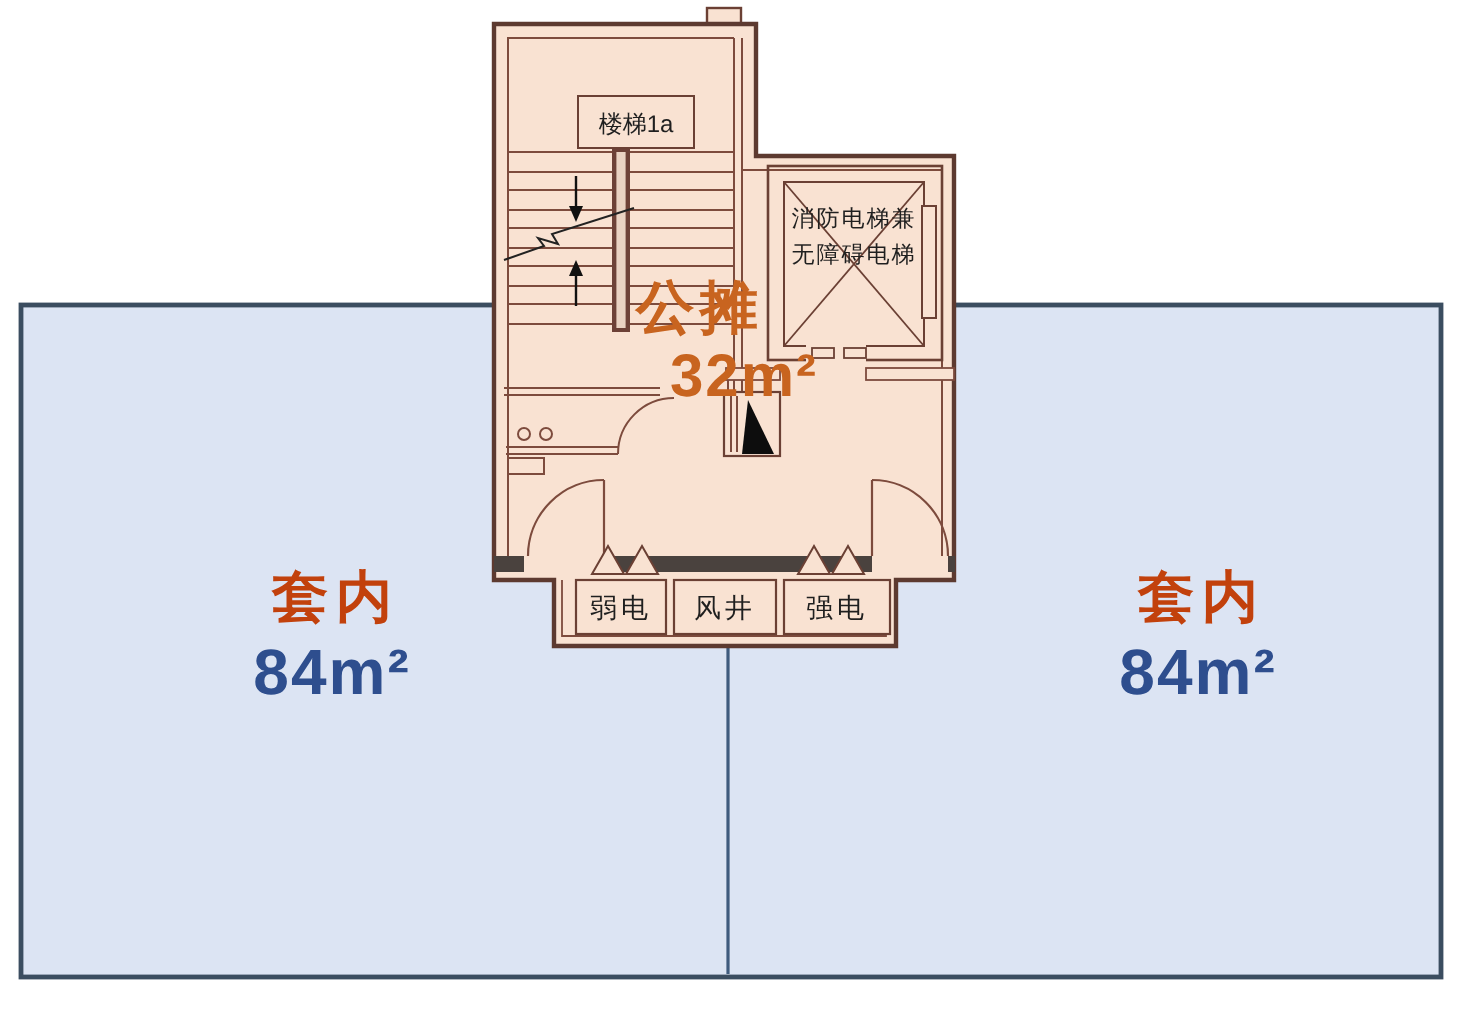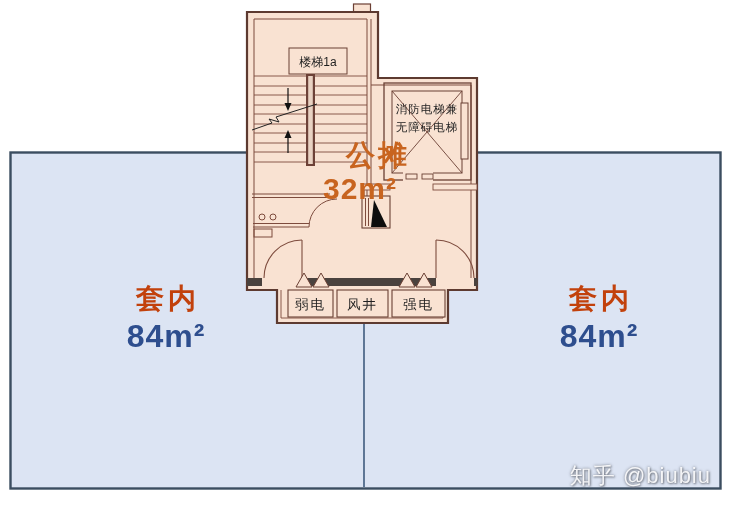--- a/index.html
+++ b/index.html
@@ -12,21 +12,21 @@
   }
   .stage svg{position:absolute;left:0;top:0;}
   .biglabel{
     position:absolute;
     transform:translate(-50%,-50%);
     white-space:nowrap;
     font-weight:700;
     line-height:1;
   }
   .shared-label{color:#c8641f;font-size:29px;letter-spacing:3px;}
-  .shared-area{color:#c8641f;font-size:30px;letter-spacing:1px;}
+  .shared-area{color:#c8641f;font-size:30px;letter-spacing:1px;margin-left:12px;}
   .unit-label{color:#c2410c;font-size:28px;letter-spacing:4px;}
   .unit-area{color:#2e4e8e;font-size:32px;letter-spacing:1px;}
   .watermark{
     position:absolute;
     right:12px;top:461px;
     font-size:22px;
     color:rgba(252,252,253,0.92);
     text-shadow:0 0 3px rgba(110,115,125,0.95),1px 1px 2px rgba(110,115,125,0.8);
     letter-spacing:1px;
   }
@@ -153,23 +153,22 @@
     <g>
       <rect x="288" y="290" width="45" height="27" fill="#f9e2d2" stroke="#6b4034" stroke-width="1.1"></rect>
       <rect x="337" y="290" width="51" height="27" fill="#f9e2d2" stroke="#6b4034" stroke-width="1.1"></rect>
       <rect x="392" y="290" width="53" height="27" fill="#f9e2d2" stroke="#6b4034" stroke-width="1.1"></rect>
       <text x="310.5" y="308.5" text-anchor="middle" class="svgtxt-box">弱电</text>
       <text x="362.5" y="308.5" text-anchor="middle" class="svgtxt-box">风井</text>
       <text x="418.5" y="308.5" text-anchor="middle" class="svgtxt-box">强电</text>
     </g>
   </svg>
 
-  <div class="biglabel shared-label" style="left:378px;top:155px;text-align:right;">公摊</div>
+  <div class="biglabel shared-label" style="left:350px;top:155px;text-align:right;">公摊</div>
   <div class="biglabel shared-area" style="left:360px;top:189px;">32m²</div>
 
   <div class="biglabel unit-label" style="left:168px;top:299px;">套内</div>
   <div class="biglabel unit-area" style="left:166px;top:336px;">84m²</div>
 
   <div class="biglabel unit-label" style="left:601px;top:299px;">套内</div>
   <div class="biglabel unit-area" style="left:599px;top:336px;">84m²</div>
 
-  <div class="watermark">知乎 @biubiu</div>
 </div>
 
 </body></html>

